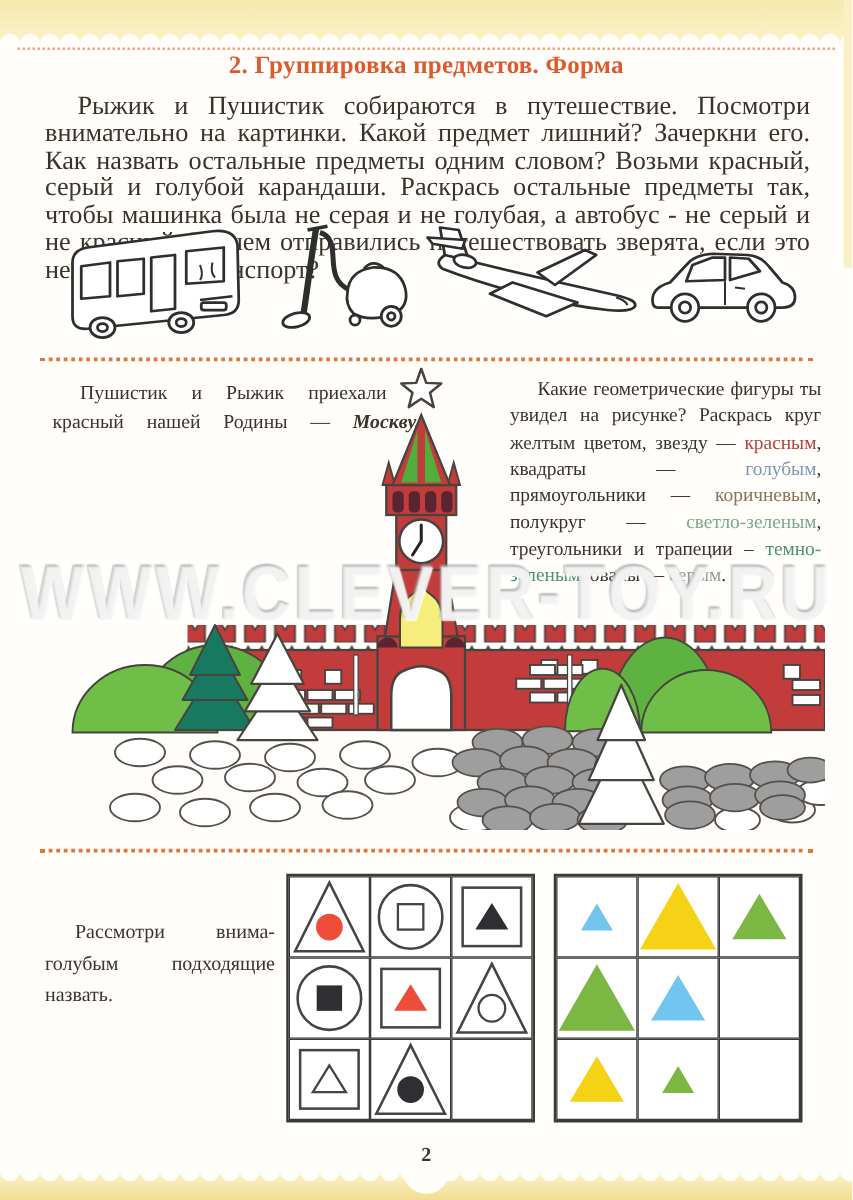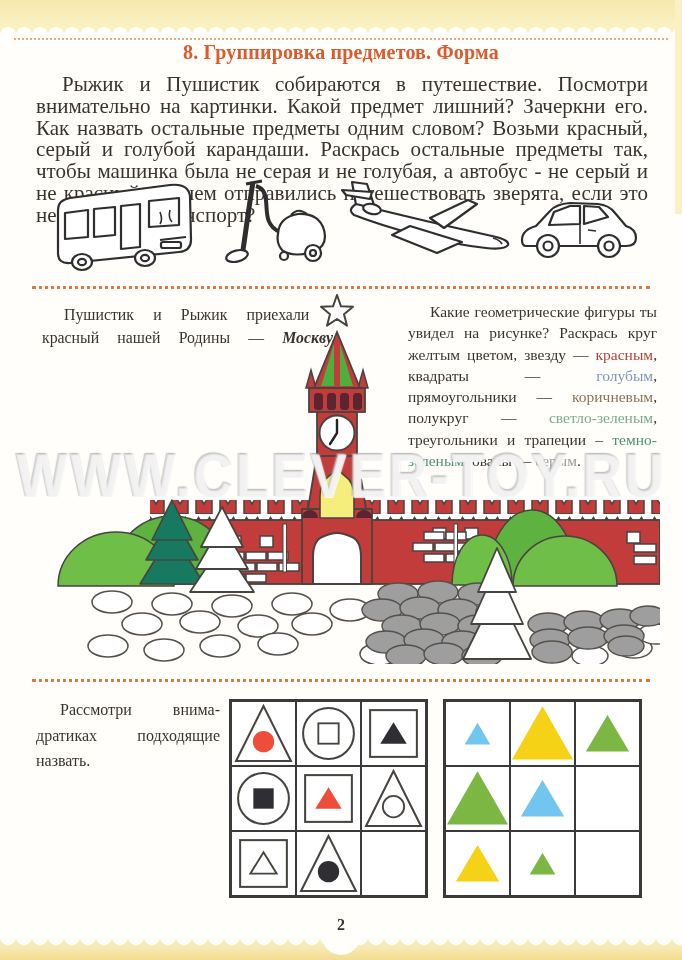--- a/index.html
+++ b/index.html
@@ -43,38 +43,38 @@
     transform:scaleY(1.15);color:rgba(236,236,236,.55);
     text-shadow:1px 1px 1px rgba(255,255,255,.9),-1px -1px 1px rgba(160,160,160,.55),1px -1px 1px rgba(160,160,160,.35);
     pointer-events:none;}
   
   .transport{position:absolute;top:172px;left:0;width:682px;height:104px;}
   .transport svg{position:absolute;}
   
   .bottom-text{position:absolute;top:697px;left:36px;width:184px;font-size:16px;line-height:25.5px;}
   .bottom-text .jline{text-align:justify;text-align-last:justify;}
   .bottom-text .jline.last{text-align-last:left;}
-  .bottom-text .jline.indent{text-indent:24px;}
+  .bottom-text .jline.indent{text-indent:24px;margin-top:36px;}
   .grid{position:absolute;top:699px;display:grid;grid-template-columns:repeat(3,65px);
     grid-template-rows:repeat(3,65px);border:2px solid #3a3a3a;background:#fff;}
   .grid .cell{border:1px solid #3a3a3a;display:flex;align-items:center;justify-content:center;}
   .grid-left{left:229px;}
   .grid-right{left:443px;}
 </style>
 </head>
 <body>
 
 <div id="page">
 
   <div class="band-top"></div>
   <div class="scallops-top"></div>
   <div class="dots-top"></div>
   <div class="band-right"></div>
 
-  <div class="title">8. Группировка предметов. Форма</div>
+  <div class="title">2. Группировка предметов. Форма</div>
   <div class="intro">Рыжик и Пушистик собираются в путешествие. Посмотри внимательно на картинки. Какой предмет лишний? Зачеркни его. Как назвать остальные предметы одним словом? Возьми красный, серый и голубой карандаши. Раскрась остальные предметы так, чтобы машинка была не серая и не голубая, а автобус - не серый и не красный. На чем отправились путешествовать зверята, если это не наземный транспорт?</div>
 
   <div class="transport">
     <svg style="left:48px;top:4px" width="158" height="96" viewBox="0 0 158 96">
       <g fill="#fff" stroke="#2e2e2e" stroke-width="2.2" stroke-linejoin="round">
         <path d="M10,34 Q10,24 22,22 L122,9 Q140,7 142,20 L143,64 Q143,75 131,76 L22,87 Q10,88 10,77 Z"></path>
         <polygon points="17,37 40,34 40,61 17,63"></polygon>
         <polygon points="46,33 67,31 67,59 46,61"></polygon>
         <polygon points="73,30 92,28 92,71 73,73"></polygon>
         <polygon points="101,25 131,22 131,49 101,51"></polygon>
@@ -275,21 +275,21 @@
       <polygon points="447,254 428,298 466,298"></polygon>
     </g>
   </svg>
 
   <div class="watermark">WWW.CLEVER-TOY.RU</div>
 
   <div class="divider div2"></div>
 
   <div class="bottom-text">
       <div class="jline indent">Рассмотри внима-</div>
-      <div class="jline">дратиках подходящие</div>
+      <div class="jline">голубым подходящие</div>
       <div class="jline last">назвать.</div>
     </div>
   <div class="grid grid-left">
       <div class="cell">
         <svg width="61" height="61" viewBox="0 0 60 60">
           <polygon points="30,3 3,57 57,57" fill="none" stroke="#474440" stroke-width="2"></polygon>
           <circle cx="30" cy="38" r="10.5" fill="#ee4d3a" stroke="none" stroke-width="1.8"></circle>
         </svg>
       </div>
       <div class="cell">

